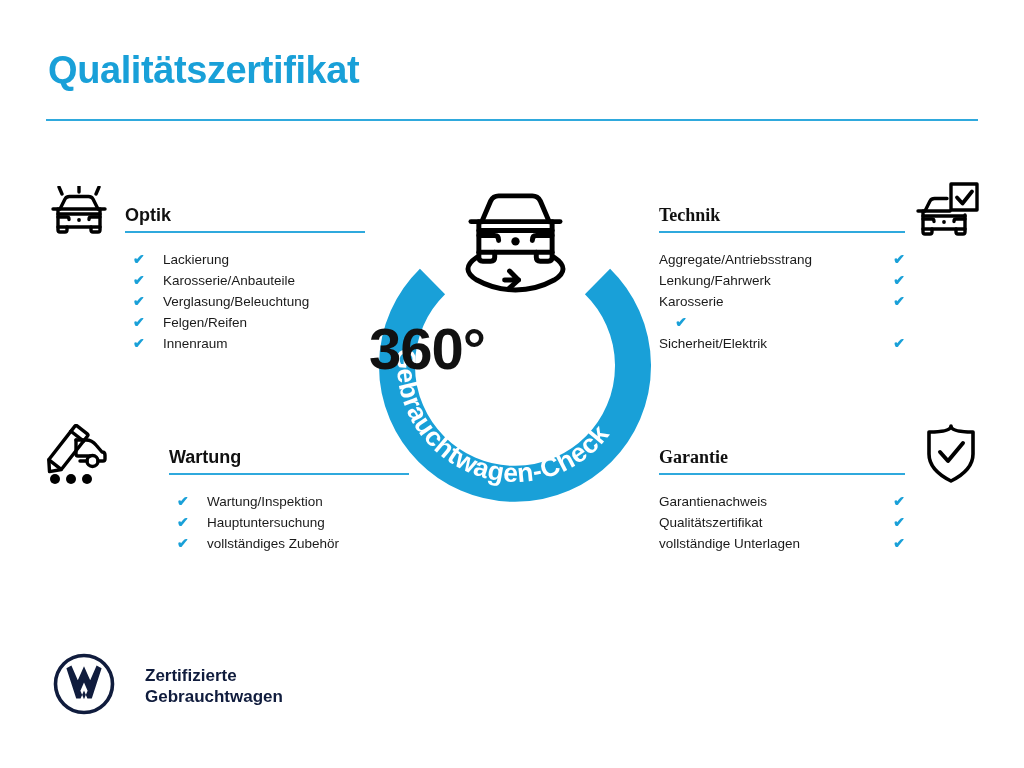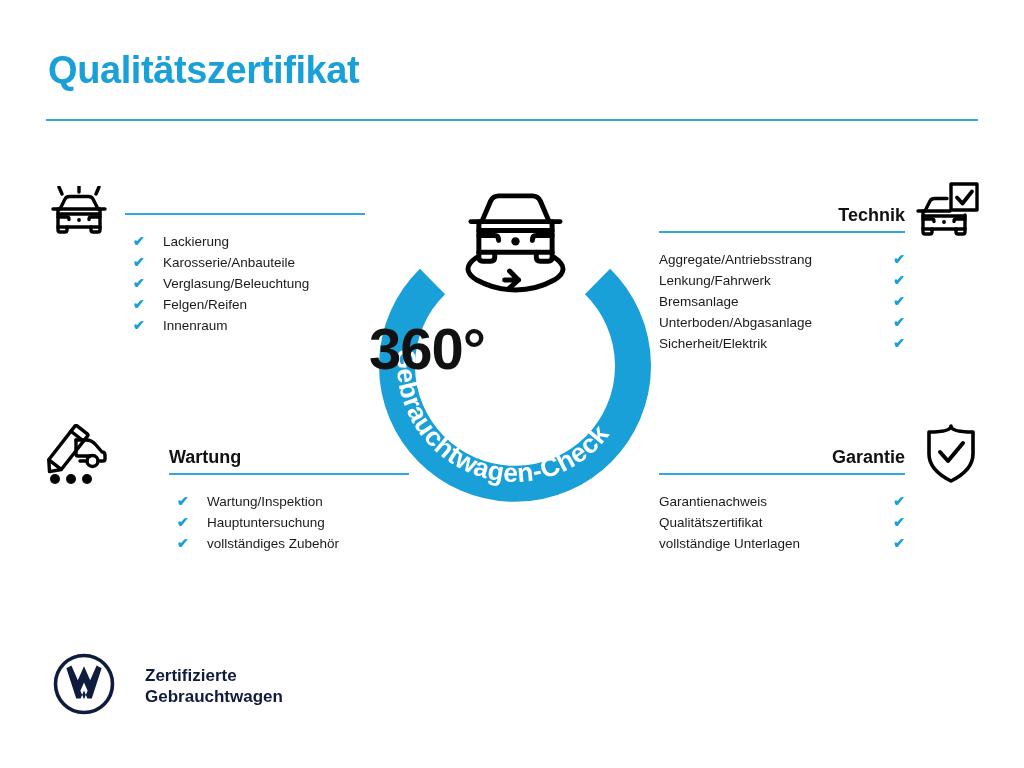--- a/index.html
+++ b/index.html
@@ -45,21 +45,21 @@
   }
 
   
   .block.left .heading{text-align:left;}
   .block.left .head-rule{width:240px;}
   .block.left li{justify-content:flex-start;}
   .block.left .check{width:30px;}
   .block.left ul{padding-left:8px;}
 
   
-  .block.right .heading{text-align:right;}
+  .block.right .heading{font-family:Liberation Serif, serif;}
   .block.right .head-rule{width:246px;margin-left:auto;}
   .block.right li{justify-content:space-between;}
   .block.right .check{width:28px;text-align:right;}
 
   .block.optik  {left:125px;top:206px;width:240px;}
   .block.wartung{left:125px;top:448px;width:240px;margin-left:44px;}
   .block.technik{left:659px;top:206px;width:246px;}
   .block.garantie{left:659px;top:448px;width:246px;}
 
   
@@ -145,20 +145,21 @@
   </div>
 
   <div class="corner-icon ic-garantie">
     <svg width="54" height="60" viewBox="0 0 54 60" fill="none" stroke="#000" stroke-width="3.6" stroke-linecap="round" stroke-linejoin="round">
       <path d="M27 2 Q27 8 5 8 L5 30 Q5 46 27 57 Q49 46 49 30 L49 8 Q27 8 27 2 Z"></path>
       <path d="M16 28 L24 37 L39 19" stroke-width="4"></path>
     </svg>
   </div>
 
   <div class="block left optik">
+    <div class="heading">Optik</div>
     <div class="head-rule"></div>
     <ul>
       <li>
         <span class="check">✔</span>
         <span>Lackierung</span>
       </li>
       <li>
         <span class="check">✔</span>
         <span>Karosserie/Anbauteile</span>
       </li>
@@ -183,25 +184,24 @@
     <ul>
       <li>
         <span>Aggregate/Antriebsstrang</span>
         <span class="check">✔</span>
       </li>
       <li>
         <span>Lenkung/Fahrwerk</span>
         <span class="check">✔</span>
       </li>
       <li>
-        <span>Bremsanlage</span>
-        <span class="check">✔</span>
-      </li>
-      <li>
-        <span>Unterboden/Abgasanlage</span>
+        <span>Karosserie</span>
+        <span class="check">✔</span>
+      </li>
+      <li>
         <span class="check">✔</span>
       </li>
       <li>
         <span>Sicherheit/Elektrik</span>
         <span class="check">✔</span>
       </li>
     </ul>
   </div>
 
   <div class="block left wartung">

